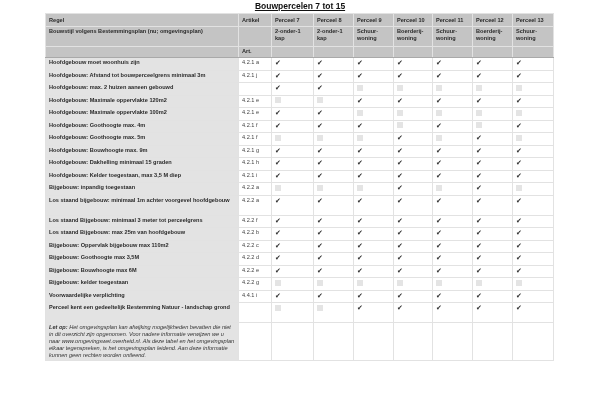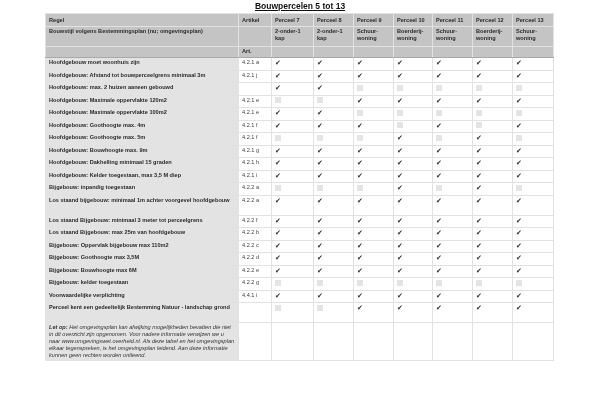--- a/index.html
+++ b/index.html
@@ -94,21 +94,21 @@
     padding: 3px 3px 4px 3px;
     line-height: 1.3;
   }
   td.note b { font-style: italic; }
   tr.note-row td.cell { vertical-align: top; }
 </style>
 </head>
 <body>
 
 <div class="page">
-  <div class="doc-title">Bouwpercelen 5 tot 13</div>
+  <div class="doc-title">Bouwpercelen 7 tot 15</div>
 
   <table class="grid">
     <colgroup>
       <col style="width:193px">
       <col style="width:33px">
       <col style="width:42px">
       <col style="width:40px">
       <col style="width:40px">
       <col style="width:39px">
       <col style="width:40px">

